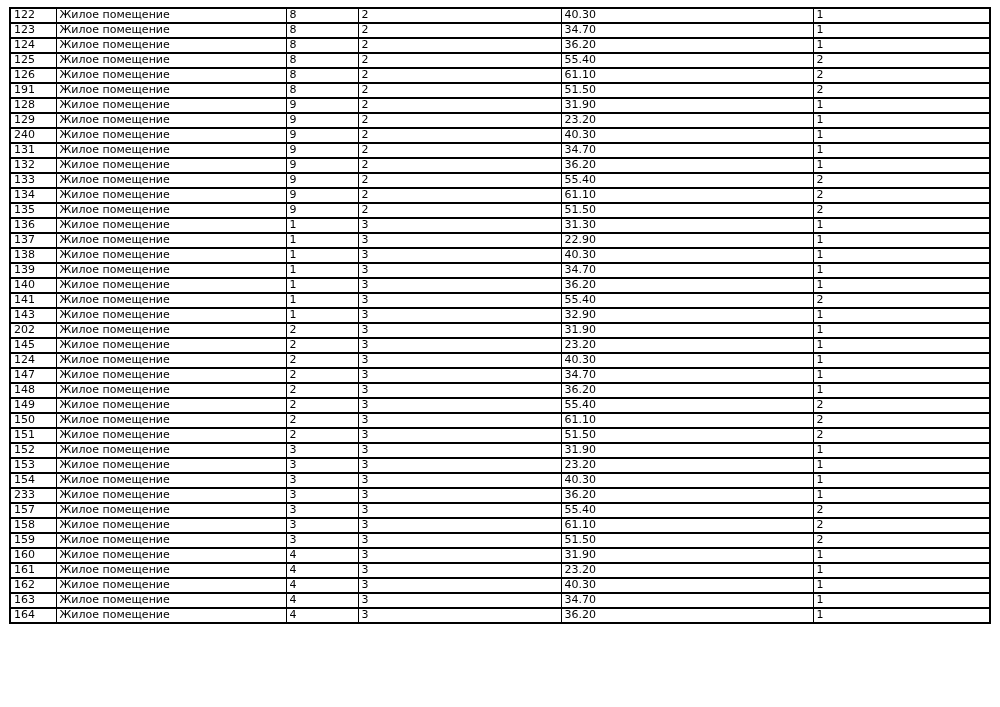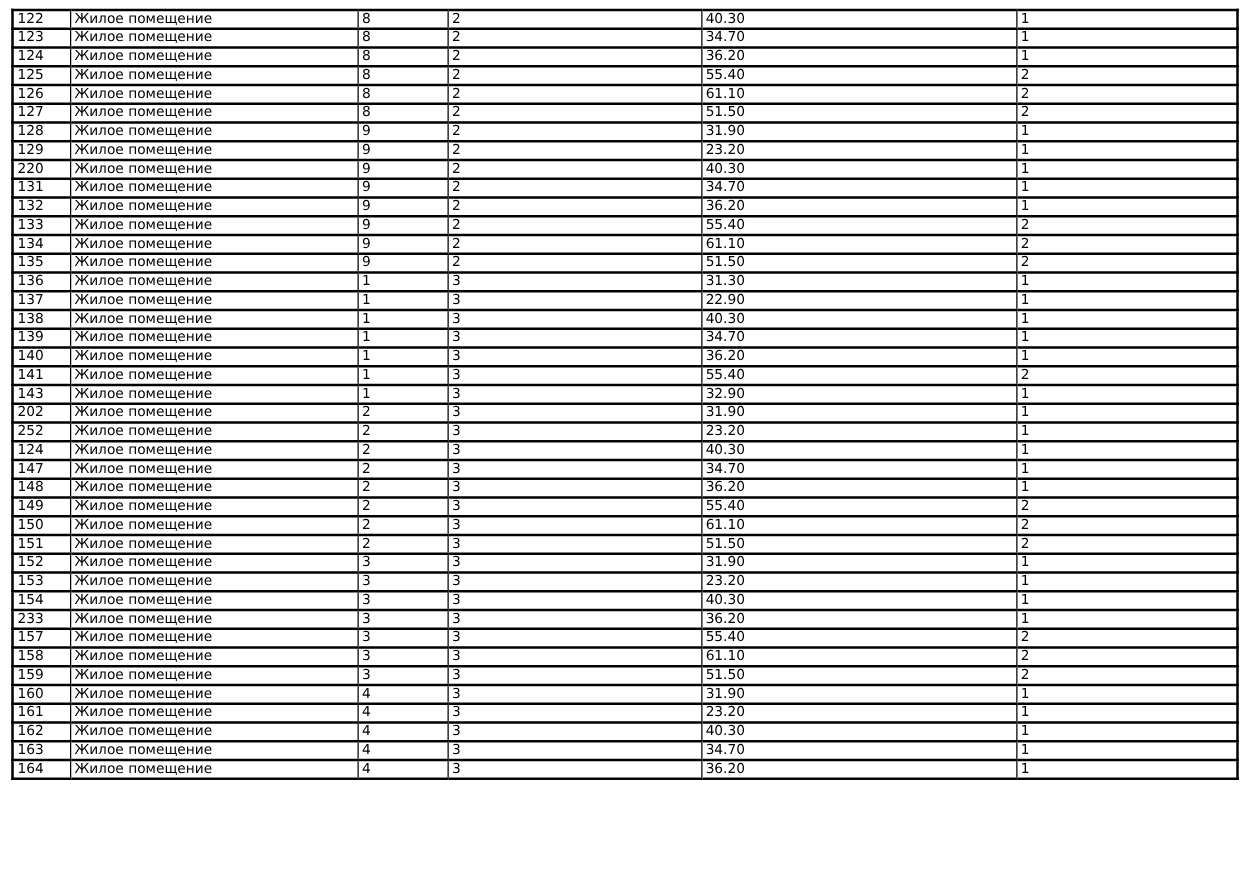--- a/index.html
+++ b/index.html
@@ -93,21 +93,21 @@
   <tr>
     <td>126</td>
     <td>Жилое помещение</td>
     <td>8</td>
     <td>2</td>
     <td>61.10</td>
     <td>2</td>
   </tr>
 
   <tr>
-    <td>127</td>
+    <td>191</td>
     <td>Жилое помещение</td>
     <td>8</td>
     <td>2</td>
     <td>51.50</td>
     <td>2</td>
   </tr>
 
   <tr>
     <td>128</td>
     <td>Жилое помещение</td>
@@ -120,21 +120,21 @@
   <tr>
     <td>129</td>
     <td>Жилое помещение</td>
     <td>9</td>
     <td>2</td>
     <td>23.20</td>
     <td>1</td>
   </tr>
 
   <tr>
-    <td>220</td>
+    <td>240</td>
     <td>Жилое помещение</td>
     <td>9</td>
     <td>2</td>
     <td>40.30</td>
     <td>1</td>
   </tr>
 
   <tr>
     <td>131</td>
     <td>Жилое помещение</td>
@@ -247,21 +247,21 @@
   <tr>
     <td>202</td>
     <td>Жилое помещение</td>
     <td>2</td>
     <td>3</td>
     <td>31.90</td>
     <td>1</td>
   </tr>
 
   <tr>
-    <td>252</td>
+    <td>145</td>
     <td>Жилое помещение</td>
     <td>2</td>
     <td>3</td>
     <td>23.20</td>
     <td>1</td>
   </tr>
 
   <tr>
     <td>124</td>
     <td>Жилое помещение</td>

